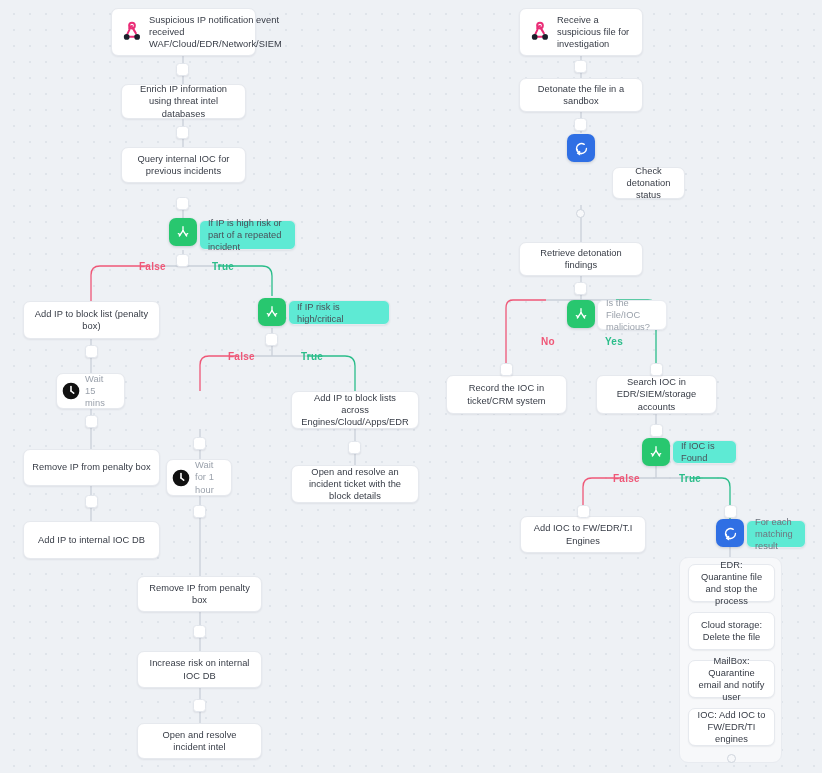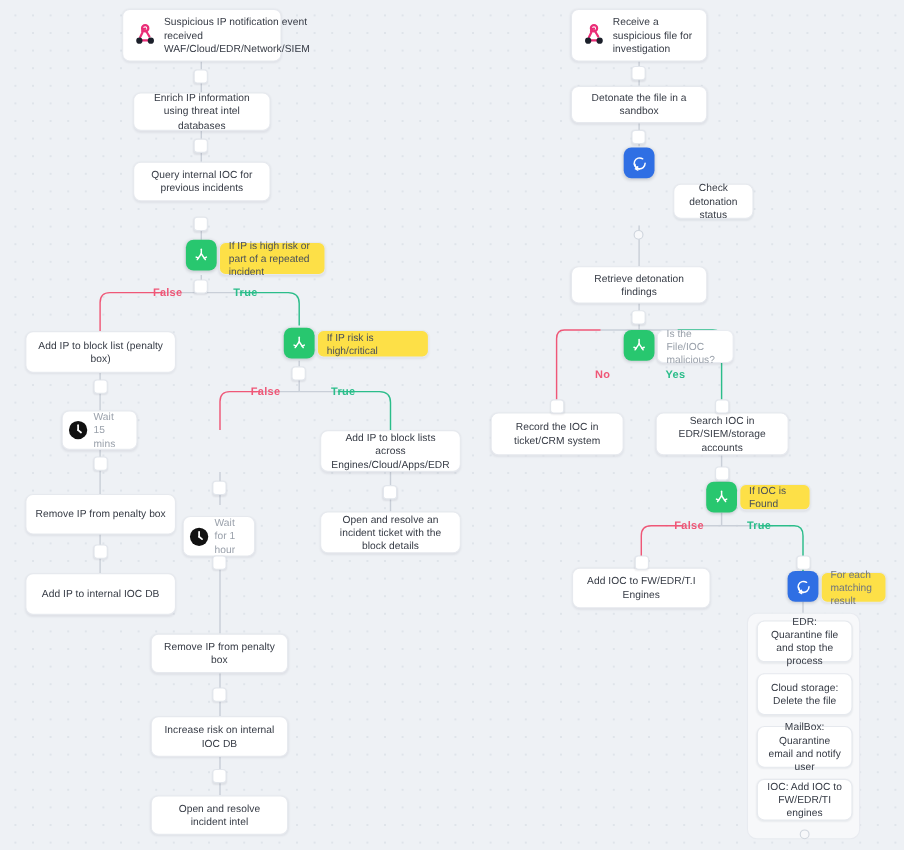--- a/index.html
+++ b/index.html
@@ -46,21 +46,21 @@
     position:absolute;width:28px;height:28px;border-radius:7px;
     display:flex;align-items:center;justify-content:center;
     box-shadow:0 1px 3px rgba(23,31,51,.18);
     z-index:6;
   }
   .tile.green{background:#28c76f;}
   .tile.blue{background:#2f6fe4;}
 
   
   .chip{
-    position:absolute;background:#fde047;border:1px solid #e6e9ee;border-radius:6px;
+    position:absolute;background:#5eead4;border:1px solid #e6e9ee;border-radius:6px;
     box-shadow:0 1px 2px rgba(23,31,51,.07);
     display:flex;align-items:center;box-sizing:border-box;
     font-size:9.3px;line-height:12px;color:#4a5059;
     padding:0 8px;z-index:5;
   }
   .chip.muted{color:#9aa1ab;border-color:#e9ecf1;background:#fff;}
 
   
   .loopbox{
     position:absolute;background:#f7f8fa;border:1px solid #e8ebf0;border-radius:9px;
@@ -242,21 +242,21 @@
   </div>
   <div class="chip" style="left:288px;top:300px;width:102px;height:25px;">
     <span>If IP risk is high/critical</span>
   </div>
   <div class="handle" style="left:265px;top:333px;"></div>
   <div class="blabel f" style="left:228px;top:351px;">False</div>
   <div class="blabel t" style="left:301px;top:351px;">True</div>
 
   <div class="handle" style="left:193px;top:437px;"></div>
 
-  <div class="node with-icon" style="left:166px;top:469px;width:66px;height:37px;">
+  <div class="node with-icon" style="left:166px;top:459px;width:66px;height:37px;">
     <span class="iconbox plain" style="margin-left:4px;width:20px;height:20px;">
       <svg width="20" height="20" viewBox="0 0 24 24">
         <circle cx="12" cy="12" r="10" fill="#111111"></circle>
         <g stroke="#fff" stroke-width="1.9" stroke-linecap="round">
           <path d="M12 6.6V12"></path>
             <path d="M12 12l3.2 2.6"></path>
         </g>
       </svg>
     </span>
     <span class="txt" style="color:#9aa1ab;">Wait for 1 hour</span>

